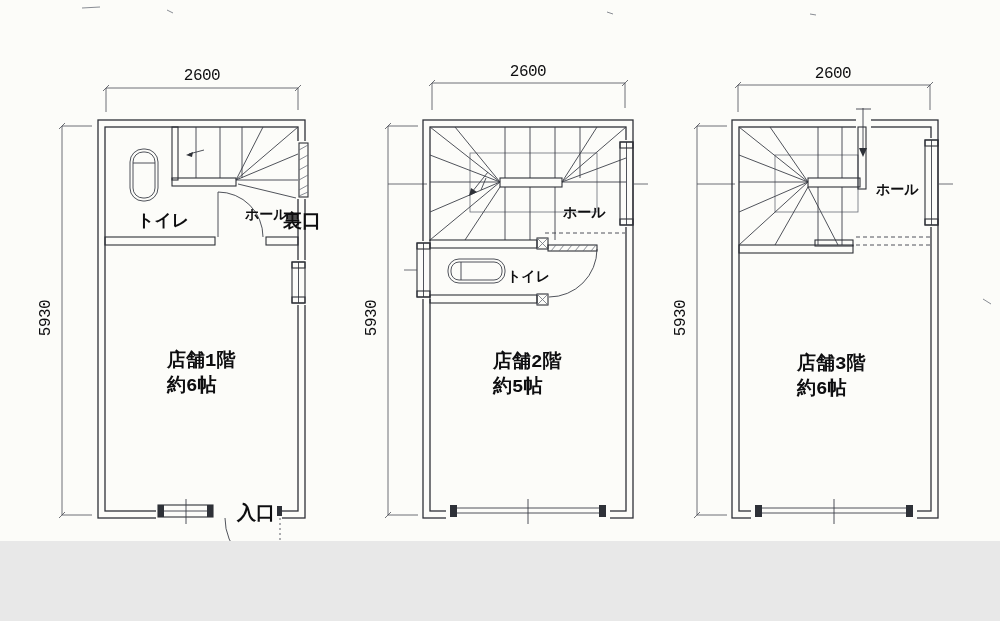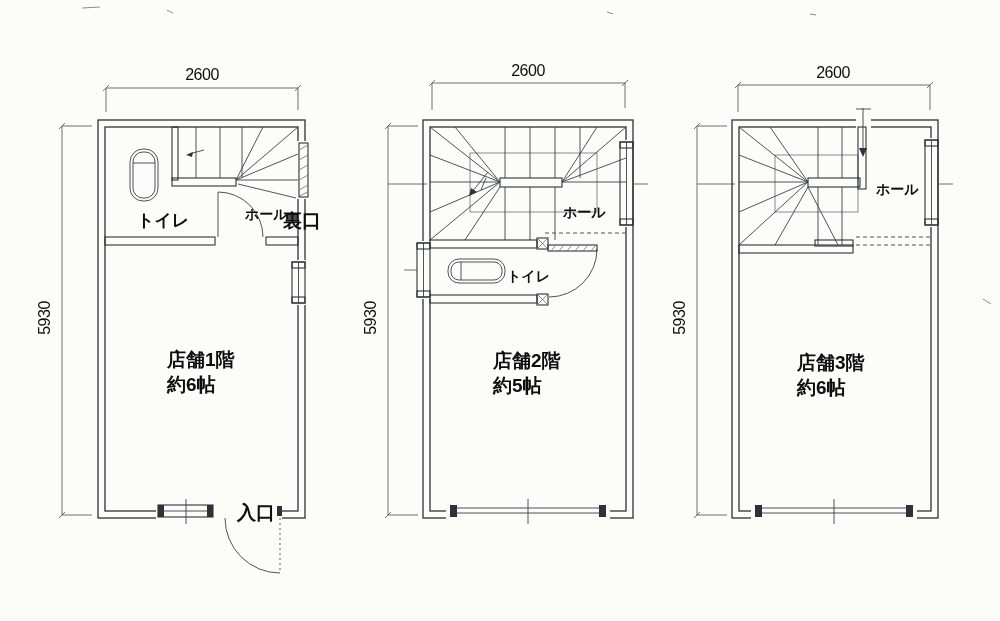--- a/index.html
+++ b/index.html
@@ -1,17 +1,17 @@
 <!DOCTYPE html>
 <html><head>
 <meta charset="utf-8">
 <style>
   html,body{margin:0;padding:0;background:#e8e8e8;}
-  .canvas{position:relative;width:1000px;height:621px;background:#fcfcf9;overflow:hidden;
-          font-family:Liberation Sans, sans-serif;}
+  .canvas{position:relative;width:1000px;height:541px;background:#fcfcf9;overflow:hidden;
+          font-family:Liberation Mono, monospace;}
   svg{display:block;}
   .wl{stroke:#2e3138;stroke-width:1.3;fill:none;}
   .wl2{stroke:#2e3138;stroke-width:1.1;fill:none;}
   .tn{stroke:#3c4048;stroke-width:0.9;fill:none;}
   .lt{stroke:#6a6e78;stroke-width:0.8;fill:none;}
   .dash{stroke:#3c4048;stroke-width:0.9;fill:none;stroke-dasharray:4 3;}
   .dot{stroke:#4a4d55;stroke-width:0.9;fill:none;stroke-dasharray:2 3;}
   .cover{fill:#fcfcf9;stroke:none;}
   .solid{fill:#2e3138;stroke:none;}
   .dim{stroke:#4a4d55;stroke-width:0.8;fill:none;}

